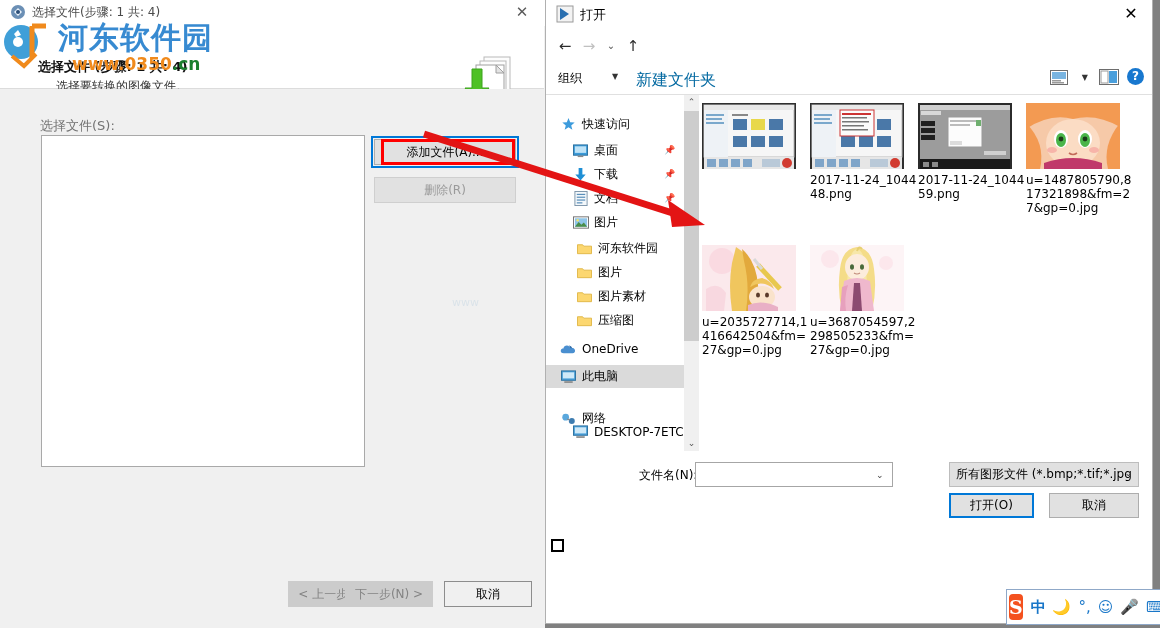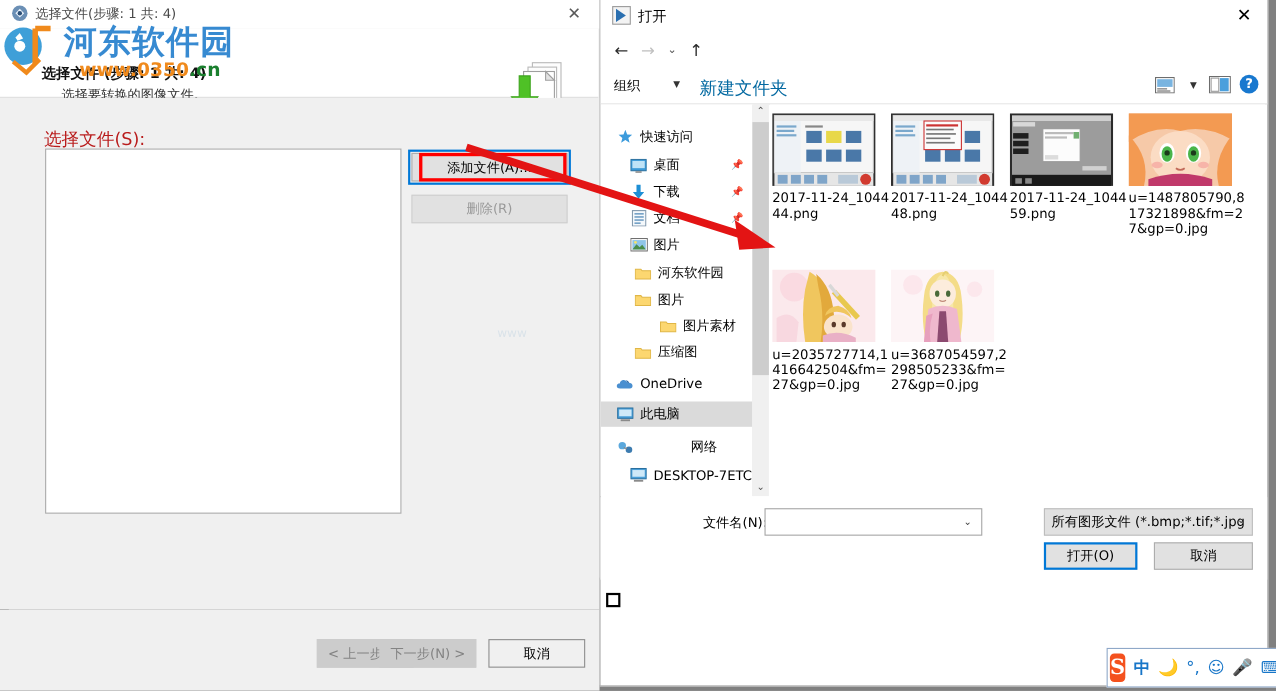--- a/index.html
+++ b/index.html
@@ -43,21 +43,21 @@
     position:absolute;left:38px;top:32px;font-size:13px;font-weight:bold;color:#111;white-space:nowrap;
   }
   #wizard-head-sub{
     position:absolute;left:56px;top:52px;font-size:12px;color:#333;white-space:nowrap;
   }
   #wizard-head-icon{position:absolute;right:24px;top:26px;width:62px;height:58px;}
 
   #wizard-body{
     position:absolute;left:0;top:89px;width:545px;height:465px;background:#f0f0f0;
   }
-  #select-file-label{position:absolute;left:40px;top:28px;font-size:16px;color:#b91c1c;}
+  #select-file-label{position:absolute;left:40px;top:28px;font-size:13px;color:#737373;}
   #file-listbox{
     position:absolute;left:41px;top:46px;width:322px;height:330px;
     background:#fff;border:1px solid #a9a9a9;
   }
   .wiz-btn{
     position:absolute;width:142px;height:26px;background:#e1e1e1;border:1px solid #adadad;
     font-size:12px;font-family:"DejaVu Sans","Liberation Sans",sans-serif;color:#000;
     display:flex;align-items:center;justify-content:center;cursor:pointer;box-sizing:border-box;
   }
   #btn-add{left:374px;top:50px;}
@@ -395,21 +395,21 @@
         <span class="np-label">河东软件园</span>
       </div>
       <div class="np-item" style="top: 166px;">
         <span class="np-ico" style="margin-left: 30px;">
           <svg viewBox="0 0 16 13" width="15" height="13">
             <path d="M0.5 2.5 L6 2.5 L7.2 4 L15.5 4 L15.5 12 L0.5 12 Z" fill="#fcd770" stroke="#e0b646"></path>
           </svg>
         </span>
         <span class="np-label">图片</span>
       </div>
-      <div class="np-item" style="top: 190px; padding-left: 23px;">
+      <div class="np-item" style="top: 190px;">
         <span class="np-ico" style="margin-left: 30px;">
           <svg viewBox="0 0 16 13" width="15" height="13">
             <path d="M0.5 2.5 L6 2.5 L7.2 4 L15.5 4 L15.5 12 L0.5 12 Z" fill="#fcd770" stroke="#e0b646"></path>
           </svg>
         </span>
         <span class="np-label">图片素材</span>
       </div>
       <div class="np-item" style="top: 214px;">
         <span class="np-ico" style="margin-left: 30px;">
           <svg viewBox="0 0 16 13" width="15" height="13">
@@ -430,21 +430,21 @@
       <div class="np-item sel" style="top: 270px;">
         <span class="np-ico" style="margin-left: 14px;">
           <svg viewBox="0 0 16 14" width="15" height="14">
             <rect x="0.5" y="0.5" width="15" height="10" fill="#4a9fd8" stroke="#2a6f9e"></rect>
             <rect x="2" y="2" width="12" height="6.5" fill="#cfe9f8"></rect>
             <rect x="3.5" y="11.5" width="9" height="1.8" fill="#8a8a8a"></rect>
           </svg>
         </span>
         <span class="np-label">此电脑</span>
       </div>
-      <div class="np-item" style="top: 300px; gap: 46px;">
+      <div class="np-item" style="top: 312px;">
         <span class="np-ico" style="margin-left: 14px;">
           <svg viewBox="0 0 16 14" width="15" height="14">
             <circle cx="5" cy="5" r="3.6" fill="#5aa8dd"></circle>
             <circle cx="11.5" cy="9" r="3.2" fill="#3d7cb0"></circle>
             <line x1="6.5" y1="7" x2="9.5" y2="8" stroke="#888" stroke-width="1.2"></line>
           </svg>
         </span>
         <span class="np-label">网络</span>
       </div>
       <div class="np-item" style="top: 325px;">
@@ -482,21 +482,20 @@
             <rect x="49" y="33" width="14" height="11" fill="#4a78a8"></rect>
             <rect x="67" y="33" width="14" height="11" fill="#4a78a8"></rect>
             <rect x="2" y="54" width="90" height="12" fill="#e6e6e6"></rect>
             <rect x="5" y="56" width="9" height="8" fill="#7fa5c9"></rect>
             <rect x="17" y="56" width="9" height="8" fill="#7fa5c9"></rect>
             <rect x="29" y="56" width="9" height="8" fill="#7fa5c9"></rect>
             <rect x="41" y="56" width="9" height="8" fill="#7fa5c9"></rect>
             <rect x="60" y="56" width="18" height="8" fill="#b9c9d8"></rect>
             <circle cx="85" cy="60" r="5" fill="#d13b30"></circle>
           </svg></div>
-        <div class="tile-name">2017-11-24_104444.png</div>
       </div>
       <div class="tile" style="left: 110px; top: 8px;">
         <div class="tile-thumb"><svg viewBox="0 0 94 66" width="94" height="66">
             <rect width="94" height="66" fill="#2f2f2f"></rect>
             <rect x="2" y="2" width="90" height="52" fill="#f6f6f6" stroke="#bbb"></rect>
             <rect x="2" y="2" width="90" height="5" fill="#e8e8e8"></rect>
             <rect x="2" y="7" width="24" height="47" fill="#eef2f6"></rect>
             <rect x="4" y="11" width="18" height="2" fill="#7aa8cc"></rect>
             <rect x="4" y="15" width="16" height="2" fill="#7aa8cc"></rect>
             <rect x="4" y="19" width="18" height="2" fill="#7aa8cc"></rect>

